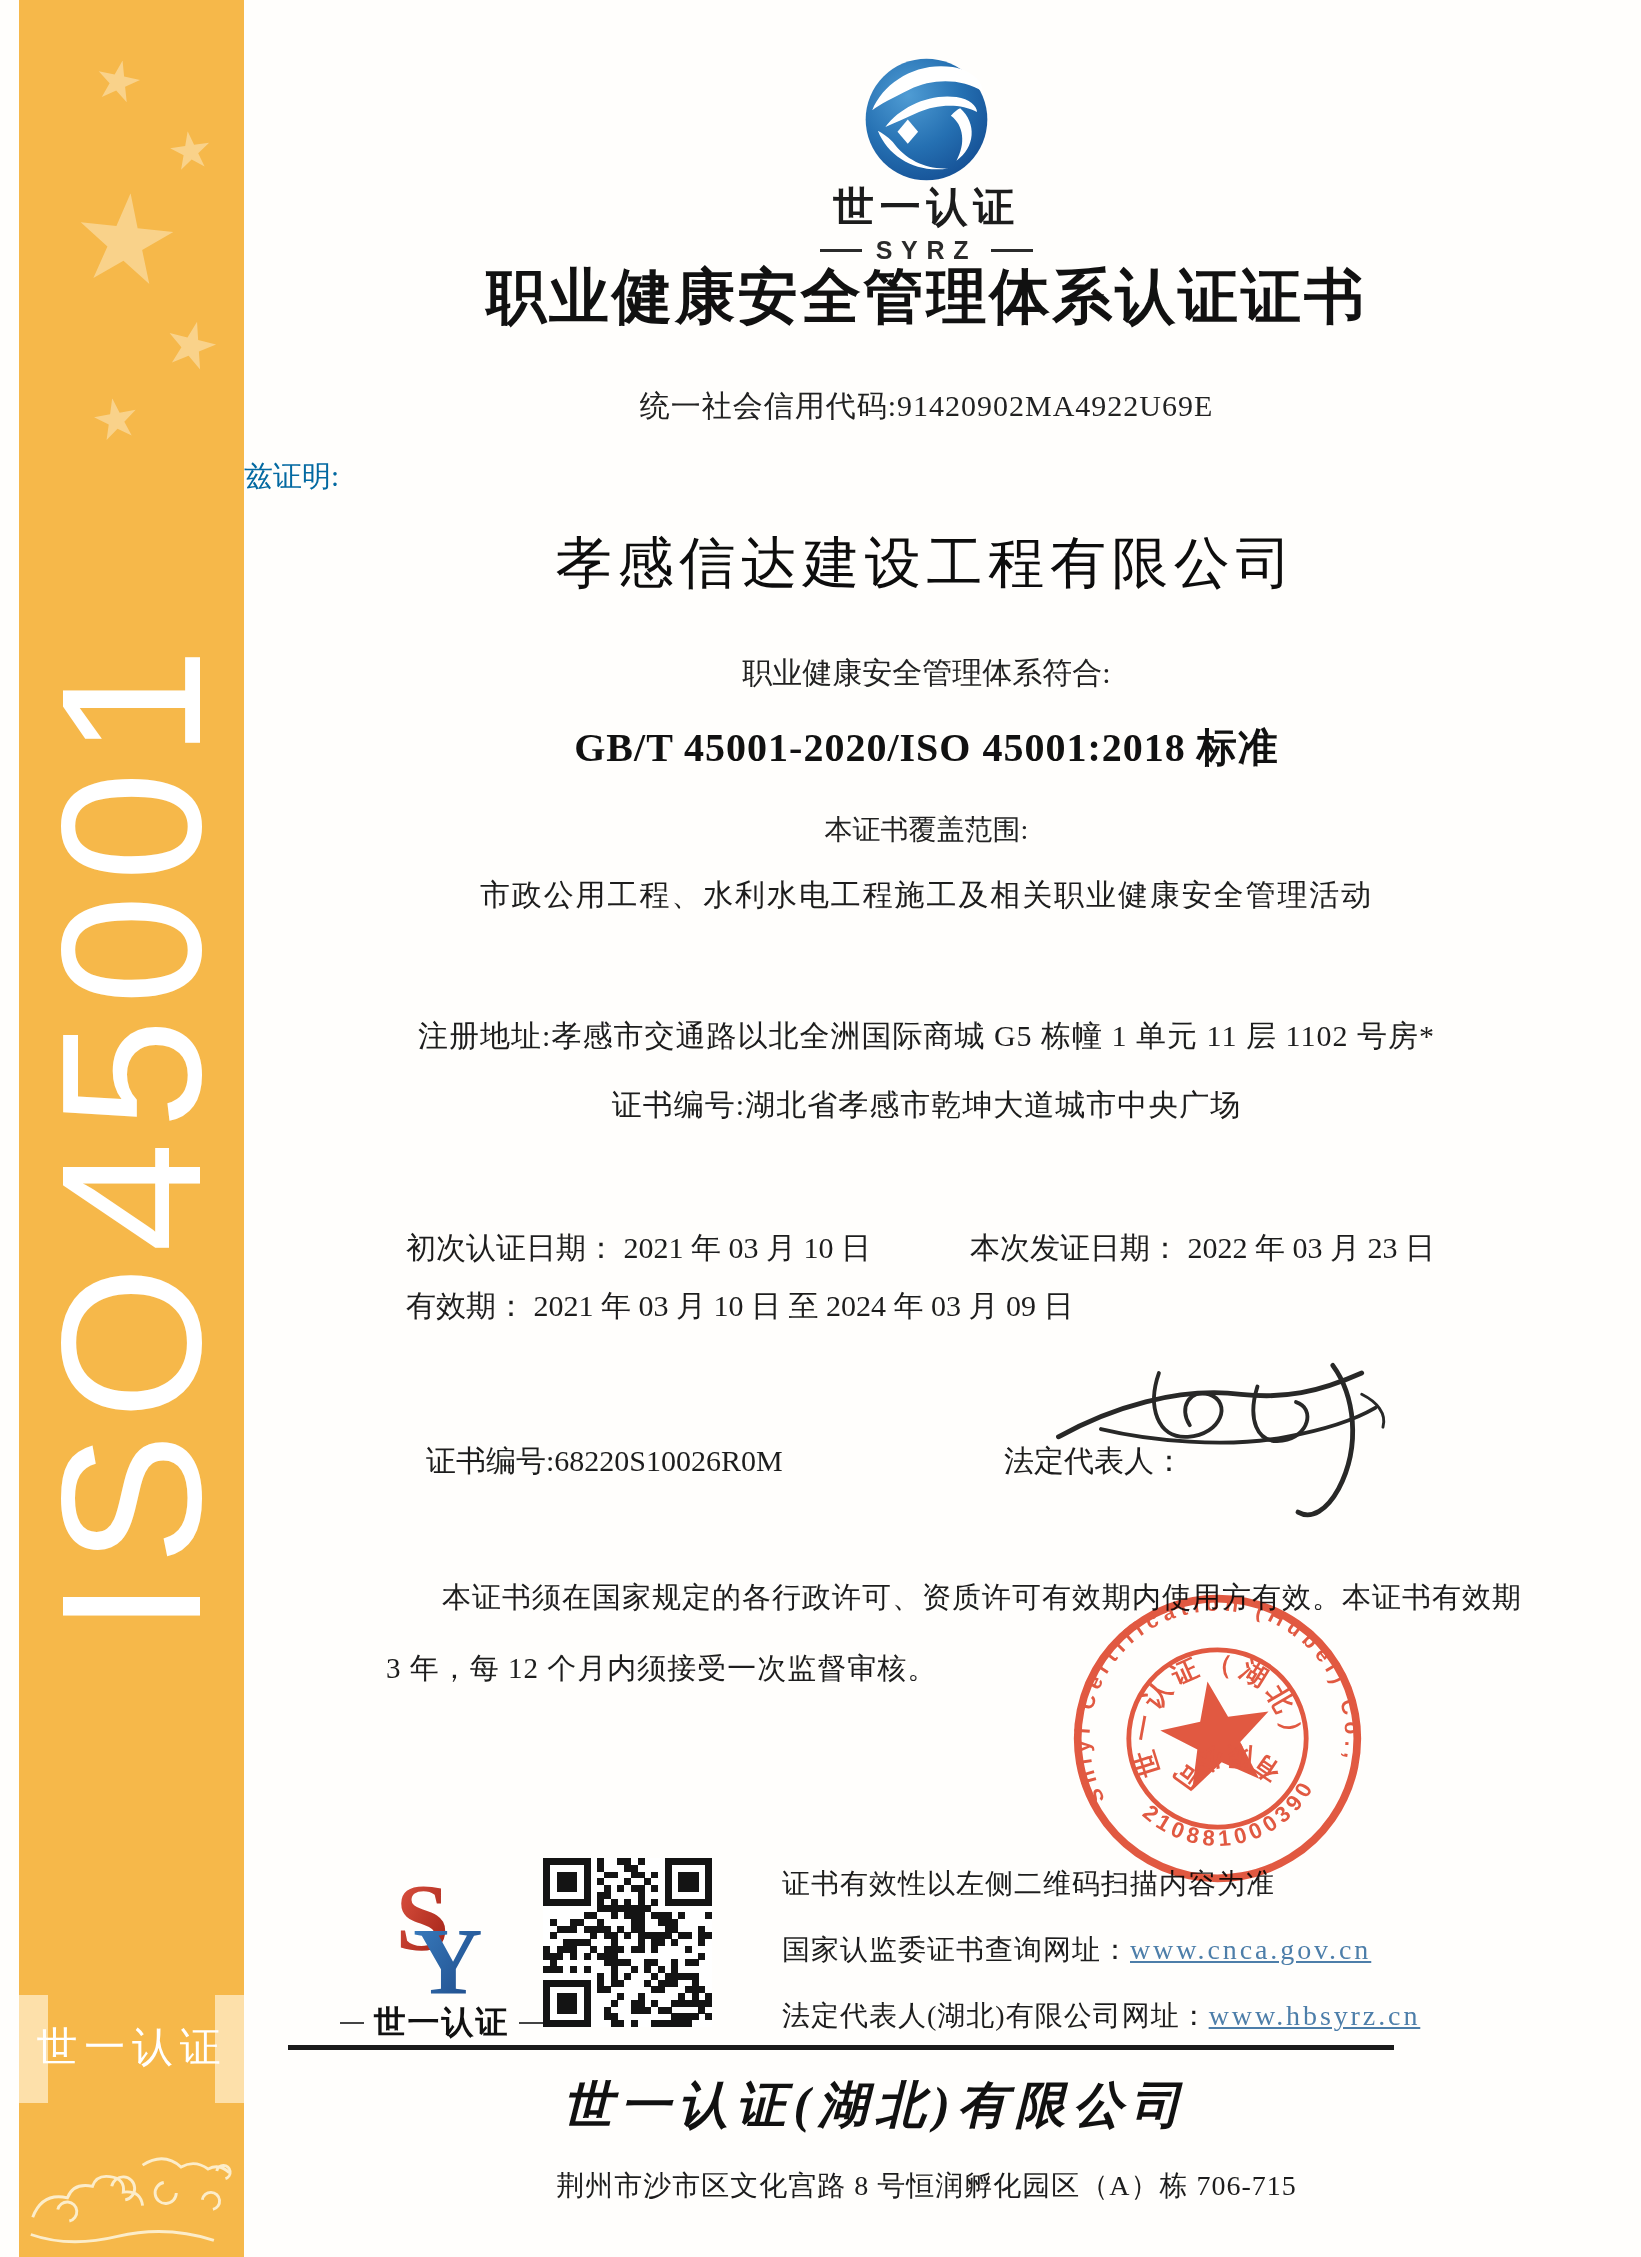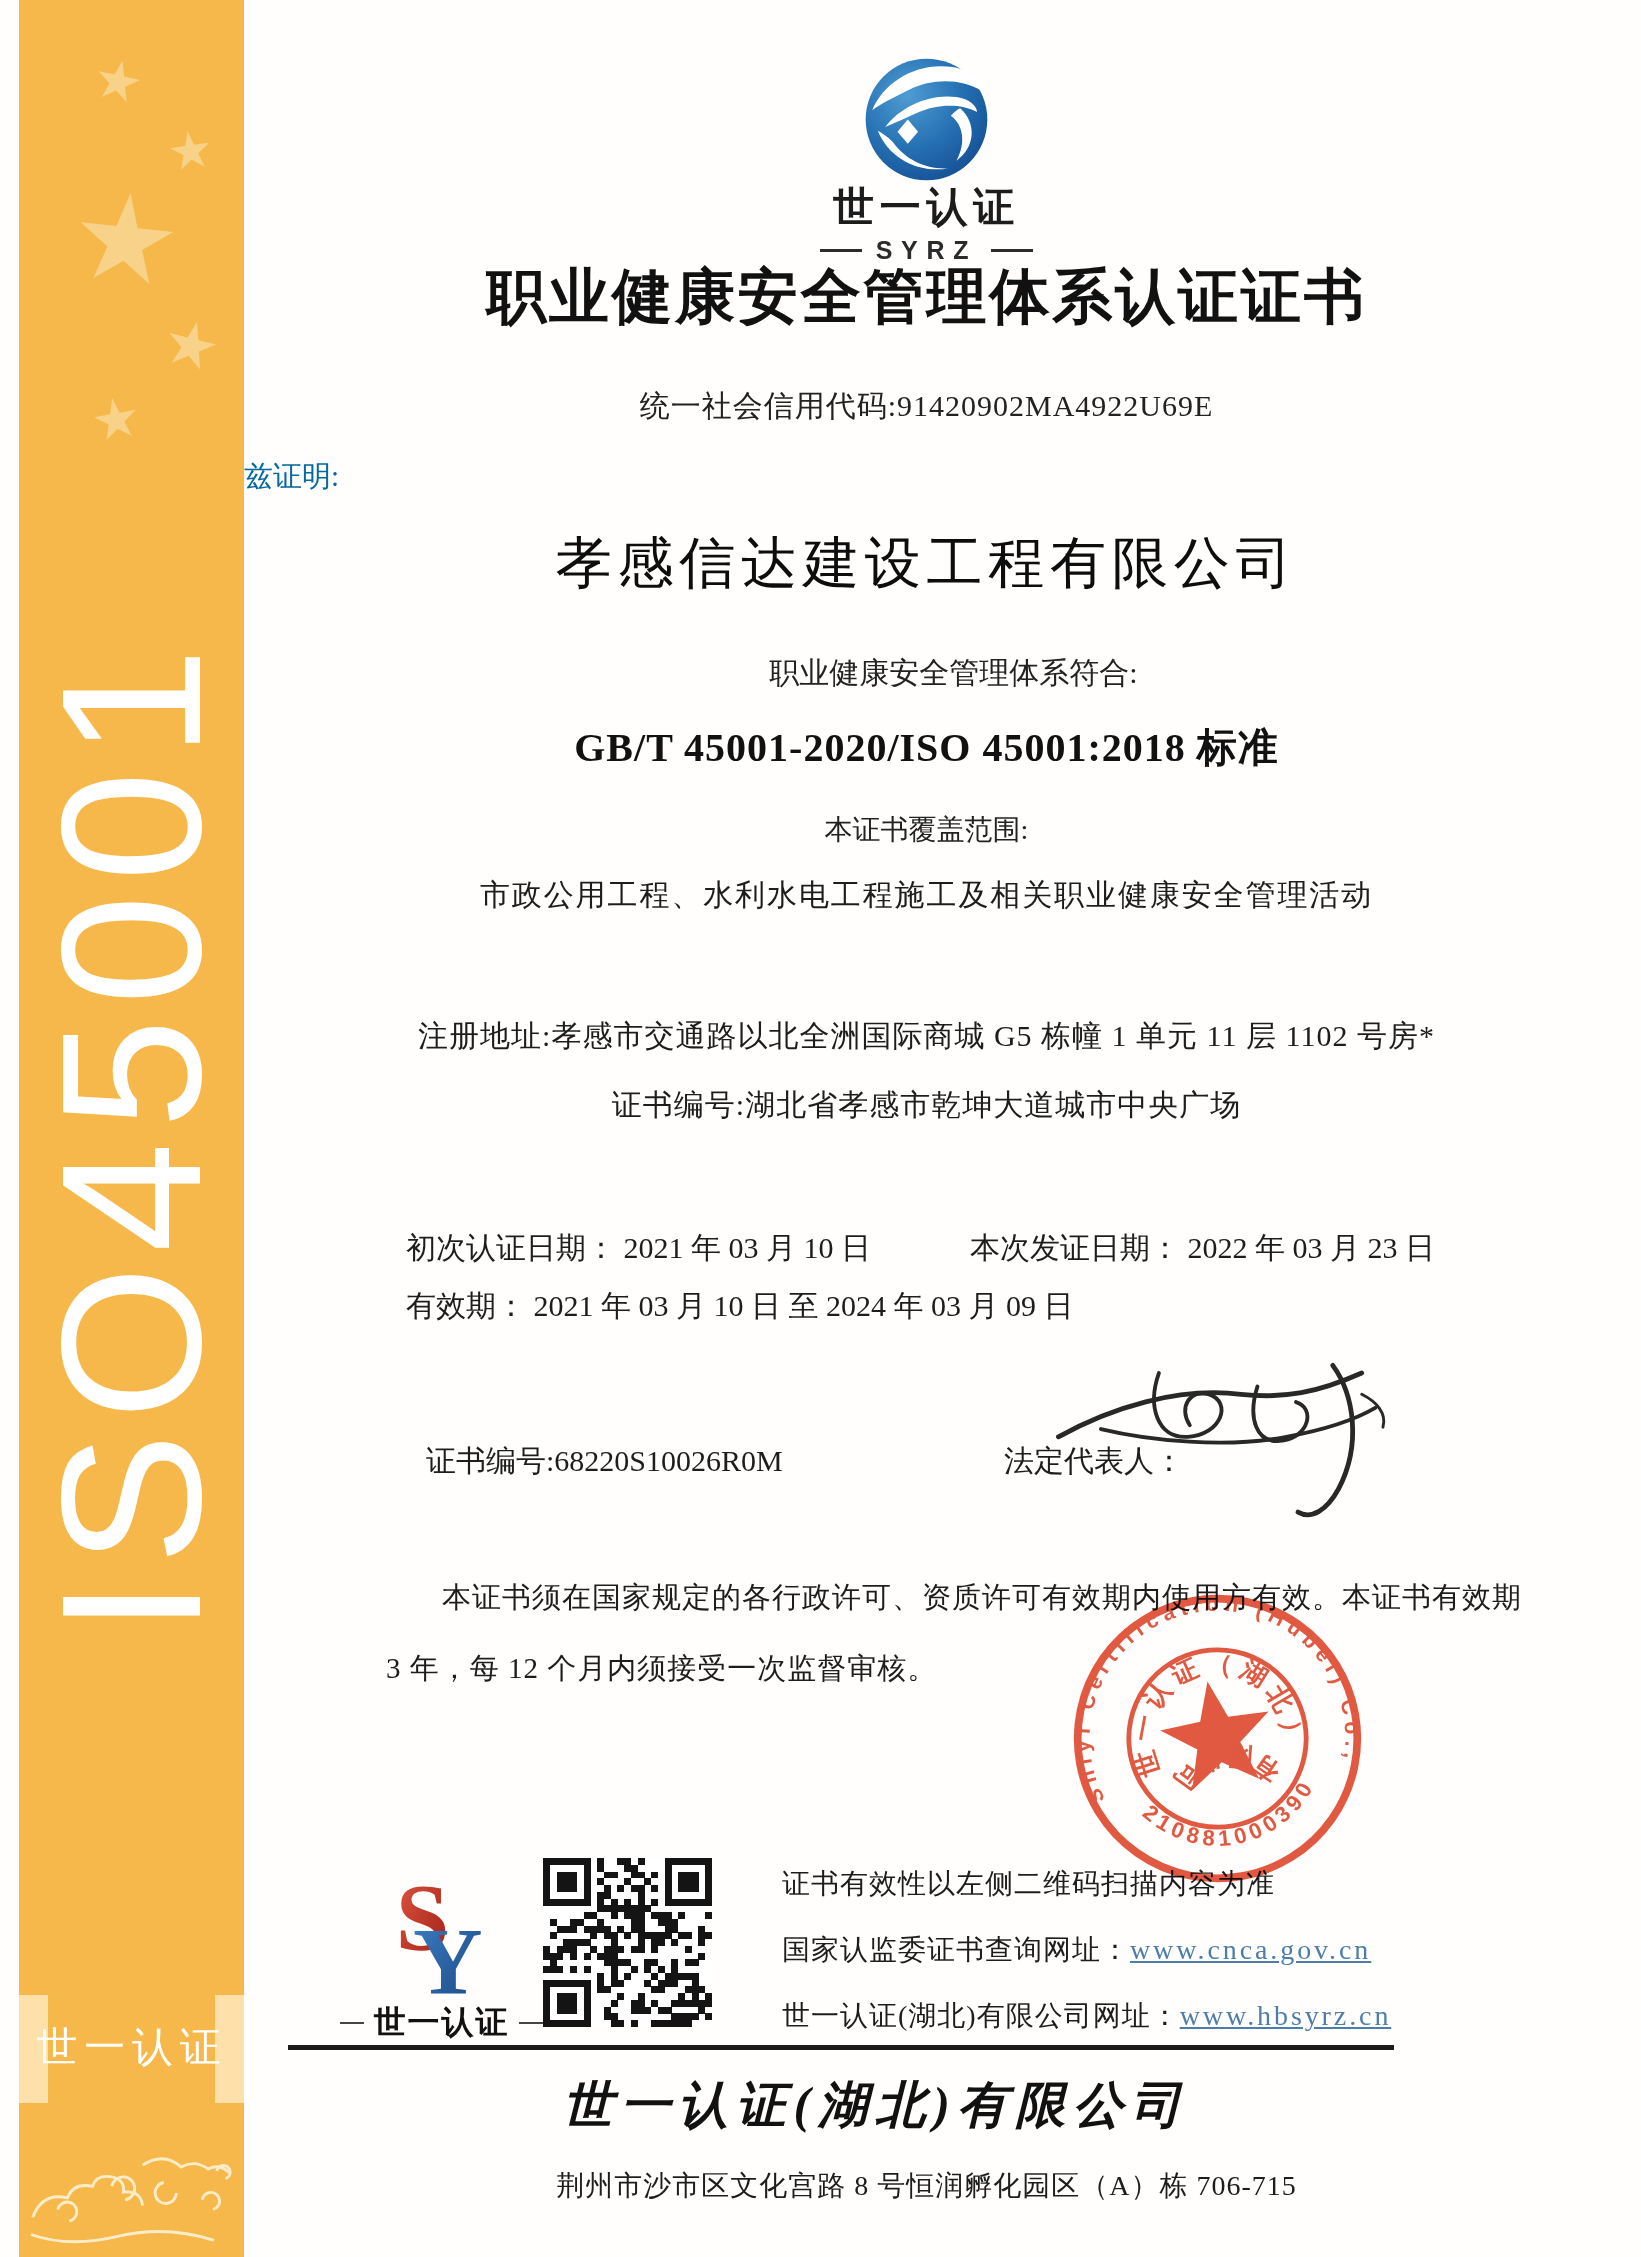--- a/index.html
+++ b/index.html
@@ -29,21 +29,21 @@
   .syrz-text{font-family:"Liberation Sans","DejaVu Sans",sans-serif;font-size:25px;font-weight:700;
         letter-spacing:8.7px;color:#2b2b2b;}
 
   .title{position:absolute;left:244px;top:257px;width:1365px;text-align:center;
         font-family:"Liberation Sans","DejaVu Sans",sans-serif;font-size:60px;font-weight:800;
         letter-spacing:2.9px;color:#111;}
   .credit{position:absolute;left:244px;top:386px;width:1365px;text-align:center;font-size:30px;letter-spacing:1px;color:#222;}
   .certify{position:absolute;left:244px;top:457px;width:1365px;text-align:left;font-size:29px;color:#0369a1;}
   .company{position:absolute;left:244px;top:526px;width:1365px;text-align:center;
         font-size:56px;font-weight:400;letter-spacing:5.8px;color:#0d0d0d;}
-  .system-line{position:absolute;left:244px;top:653px;width:1365px;text-align:center;font-size:30px;color:#222;padding-left:27px;}
+  .system-line{position:absolute;left:244px;top:653px;width:1365px;text-align:center;font-size:30px;color:#222;}
   .standard{position:absolute;left:244px;top:720px;width:1365px;text-align:center;
         font-size:40px;font-weight:700;letter-spacing:1px;color:#111;}
   .scope-head{position:absolute;left:244px;top:811px;width:1365px;text-align:center;font-size:28px;color:#222;}
   .scope-text{position:absolute;left:244px;top:875px;width:1365px;text-align:center;font-size:30px;letter-spacing:1.9px;color:#1d1d1d;}
   .addr-reg{position:absolute;left:244px;top:1016px;width:1365px;text-align:center;font-size:30px;letter-spacing:1px;color:#1d1d1d;}
   .addr-audit{position:absolute;left:244px;top:1085px;width:1365px;text-align:center;font-size:30px;letter-spacing:1px;color:#1d1d1d;}
 
   .date-1{position:absolute;left:406px;top:1228px;font-size:30px;color:#1d1d1d;white-space:nowrap;}
   .date-2{position:absolute;left:970px;top:1228px;font-size:30px;color:#1d1d1d;white-space:nowrap;}
   .date-validity{position:absolute;left:406px;top:1286px;font-size:30px;color:#1d1d1d;white-space:nowrap;}
@@ -499,21 +499,21 @@
       <i style="left:128px;top:162px"></i>
       <i style="left:135px;top:162px"></i>
       <i style="left:142px;top:162px"></i>
     </div>
 
   <div class="info-1">证书有效性以左侧二维码扫描内容为准</div>
   <div class="info-2">
     <span>国家认监委证书查询网址：</span><span class="url">www.cnca.gov.cn</span>
   </div>
   <div class="info-3">
-    <span>世一认证(湖北)有限公司网址：</span><span class="url">www.hbsyrz.cn</span>
+    <span>法定代表人(湖北)有限公司网址：</span><span class="url">www.hbsyrz.cn</span>
   </div>
 
   <div class="rule"></div>
   <div class="footer-co">世一认证(湖北)有限公司</div>
   <div class="footer-addr">荆州市沙市区文化宫路 8 号恒润孵化园区（A）栋 706-715</div>
 
 </div>
 
 
 </body></html>

